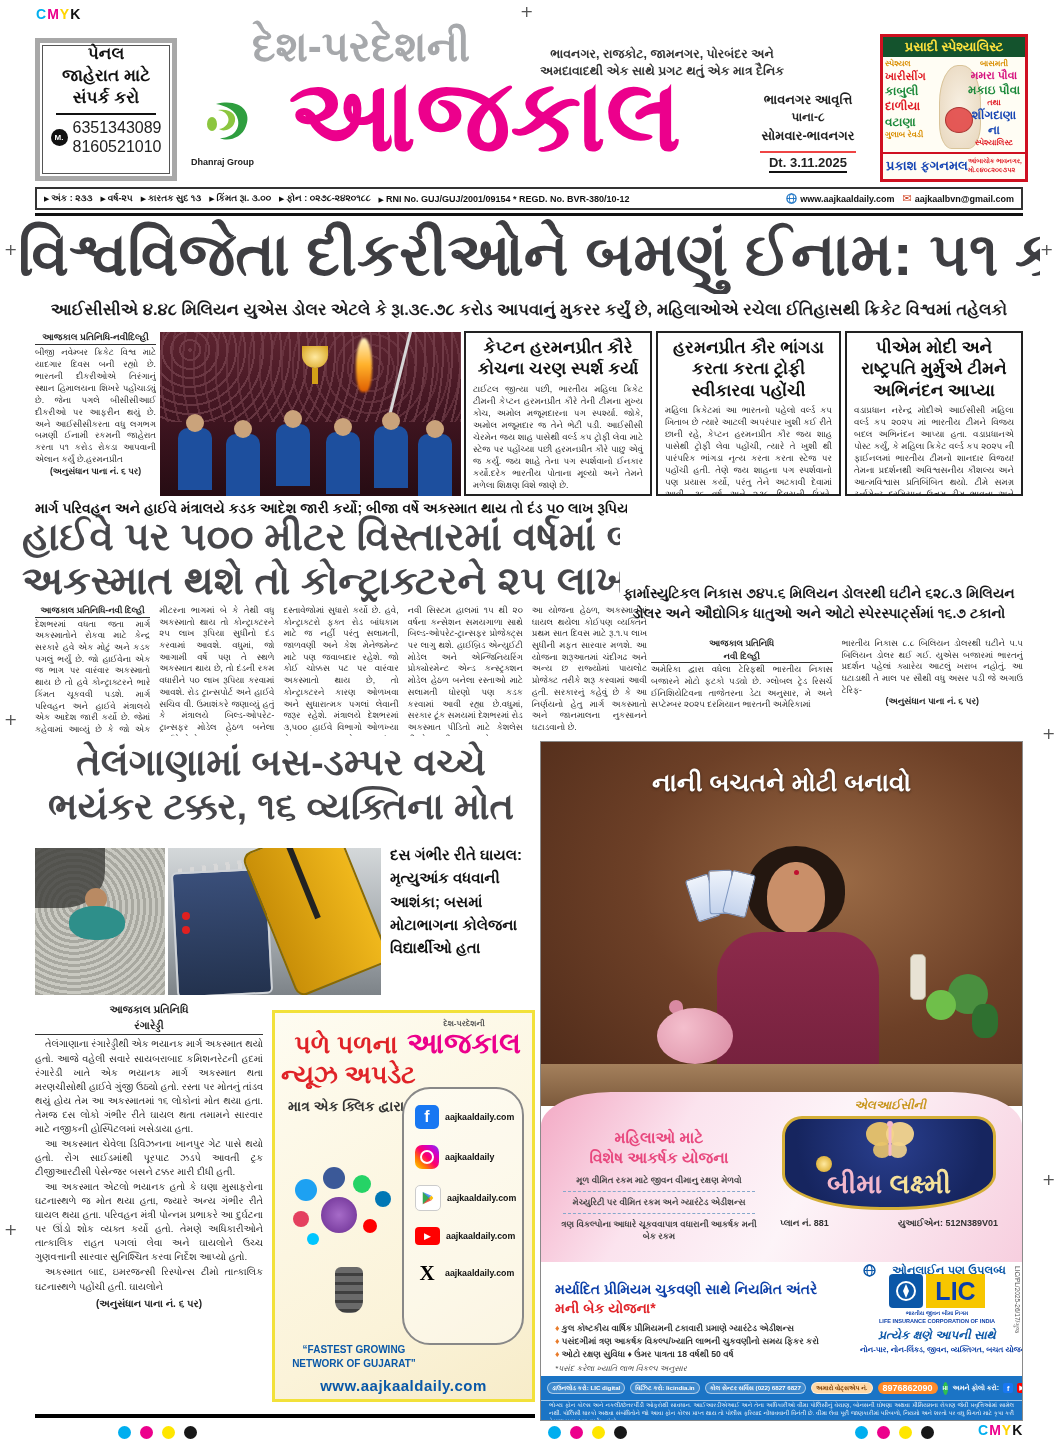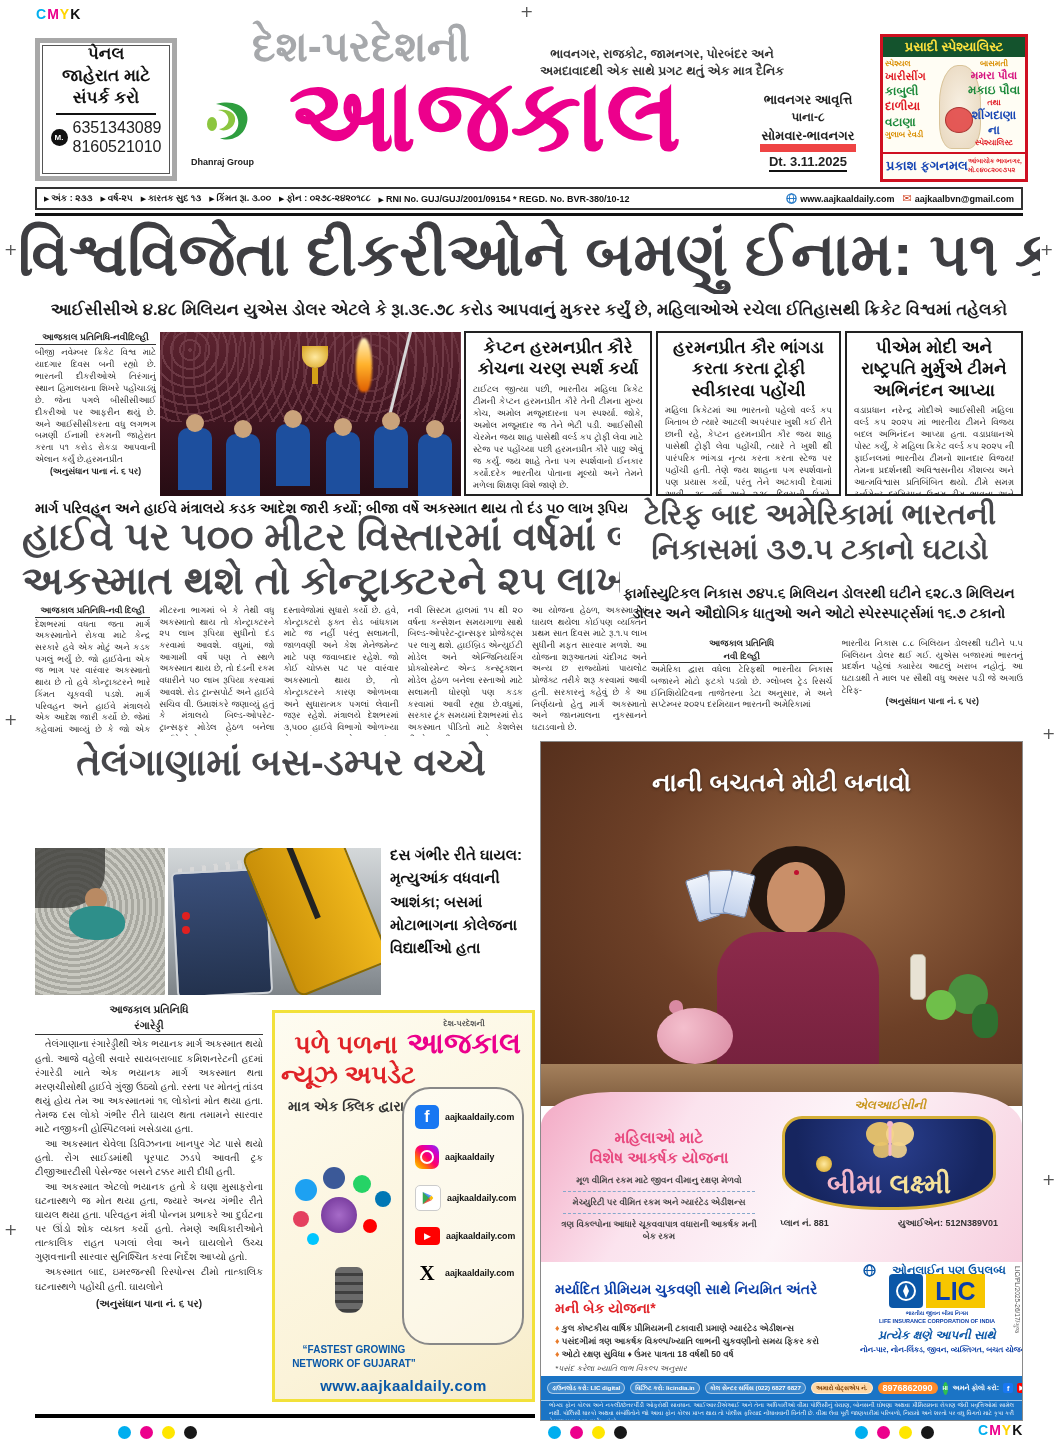--- a/index.html
+++ b/index.html
@@ -26,21 +26,21 @@
     display:flex;align-items:center;justify-content:center;flex:0 0 auto}
   .pnums{font-size:16px;font-weight:400;line-height:1.15;text-align:left}
   .dhanraj{left:184px;top:96px;width:70px;text-align:right}
   .dh-label{font-size:9px;font-weight:800;color:#222;margin-top:1px}
   .tagline{left:536px;top:46px;width:252px;text-align:center;font-size:12.5px;font-weight:700;color:#333;line-height:1.35}
   .mast-prefix{left:252px;top:26px;width:290px;font-size:42px;font-weight:800;color:#a6a8ab;line-height:1;white-space:nowrap}
   .mast-title{left:250px;top:58px;width:470px;text-align:center;font-size:100px;font-weight:800;color:#ec008c;line-height:1.15;white-space:nowrap}
   .edition{left:744px;top:92px;width:128px;text-align:center;color:#222}
   .ed1{font-size:13px;font-weight:700}
   .ed2{font-size:12px;font-weight:700;margin-top:2px}
-  .ed3{font-size:13px;font-weight:800;border-bottom:8px solid #ef4444;display:inline-block;padding:2px 2px 0;margin-top:2px}
+  .ed3{font-size:13px;font-weight:800;border-bottom:2px solid #ef4444;display:inline-block;padding:2px 2px 7px;margin-top:2px}
   .ed4{font-size:13px;font-weight:800;border-bottom:2px solid #111;display:inline-block;padding-bottom:1px}
   .corner-ad{left:880px;top:34px;width:148px;height:148px;border:3px solid #cf1020;background:#fffdf4;box-sizing:border-box;overflow:hidden}
   .ca-head{background:#14532d;color:#ffe33e;font-size:13px;font-weight:800;text-align:center;padding:2px 0;white-space:nowrap}
   .ca-body{position:relative;height:95px}
   .ca-l{position:absolute;left:2px;top:2px;width:54px;text-align:left;font-weight:800;line-height:1.3}
   .ca-r{position:absolute;right:2px;top:2px;width:58px;text-align:center;font-weight:800;line-height:1.25}
   .ca-l span,.ca-r span{display:block}
   .ca-fig{position:absolute;left:56px;top:8px;width:40px;height:82px;background:radial-gradient(#f8f0e3,#e7d6bc);border-radius:45% 45% 30% 30%;border:1px solid #d9c49a}
   .ca-basket{position:absolute;left:62px;top:50px;width:26px;height:24px;border-radius:50%;background:#e24040;opacity:.85;border:1px solid #a01818}
   .o{color:#d98e00}.r{color:#e01b24}.g{color:#1e8a3c}.mg{color:#d6117e}.bl{color:#1746b4}
@@ -352,42 +352,39 @@
     <div class="col">
       <span class="byline2">આજકાલ પ્રતિનિધિ-નવી દિલ્હી</span>
       <span>દેશભરમાં વધતા જતા માર્ગ અકસ્માતોને રોકવા માટે કેન્દ્ર સરકારે હવે એક મોટું અને કડક પગલું ભર્યું છે. જો હાઈવેના એક જ ભાગ પર વારંવાર અકસ્માતો થાય છે તો હવે કોન્ટ્રાક્ટરને ભારે કિંમત ચૂકવવી પડશે. માર્ગ પરિવહન અને હાઈવે મંત્રાલયે એક આદેશ જારી કર્યો છે. જેમાં કહેવામાં આવ્યું છે કે જો એક વર્ષમાં રાષ્ટ્રીય ધોરીમાર્ગના એક જ ૫૦૦</span>
     </div>
     <div class="col">મીટરના ભાગમાં બે કે તેથી વધુ અકસ્માતો થાય તો કોન્ટ્રાક્ટરને ૨૫ લાખ રૂપિયા સુધીનો દંડ કરવામાં આવશે. વધુમાં, જો આગામી વર્ષે પણ તે સ્થળે અકસ્માત થાય છે, તો દંડની રકમ વધારીને ૫૦ લાખ રૂપિયા કરવામાં આવશે. રોડ ટ્રાન્સપોર્ટ અને હાઈવે સચિવ વી. ઉમાશંકરે જણાવ્યું હતું કે મંત્રાલયે બિલ્ડ-ઓપરેટ-ટ્રાન્સફર મોડેલ હેઠળ બનેલા હાઈવે પ્રોજેક્ટ્સ માટેના</div>
     <div class="col">દસ્તાવેજોમાં સુધારો કર્યો છે. હવે, કોન્ટ્રાક્ટરો ફક્ત રોડ બાંધકામ માટે જ નહીં પરંતુ સલામતી, જાળવણી અને કેશ મેનેજમેન્ટ માટે પણ જવાબદાર રહેશે. જો કોઈ ચોક્કસ પટ પર વારંવાર અકસ્માતો થાય છે, તો કોન્ટ્રાક્ટરને કારણ ઓળખવા અને સુધારાત્મક પગલાં લેવાની જરૂર રહેશે. મંત્રાલયે દેશભરમાં ૩,૫૦૦ હાઈવે વિભાગો ઓળખ્યા છે જ્યાં અકસ્માતો વધુ વારંવાર થાય છે. આ</div>
     <div class="col">નવી સિસ્ટમ હાલમાં ૧૫ થી ૨૦ વર્ષના કન્સેશન સમયગાળા સાથે બિલ્ડ-ઓપરેટ-ટ્રાન્સફર પ્રોજેક્ટ્સ પર લાગુ થશે. હાઈબ્રિડ એન્યુઈટી મોડેલ અને એન્જિનિયરિંગ પ્રોક્યોરમેન્ટ એન્ડ કન્સ્ટ્રક્શન મોડેલ હેઠળ બનેલા રસ્તાઓ માટે સલામતી ધોરણો પણ કડક કરવામાં આવી રહ્યા છે.વધુમાં, સરકાર ટૂંક સમયમાં દેશભરમાં રોડ અકસ્માત પીડિતો માટે કેશલેસ ટ્રીટમેન્ટ સ્કીમ શરૂ કરશે.</div>
     <div class="col">આ યોજના હેઠળ, અકસ્માતમાં ઘાયલ થયેલા કોઈપણ વ્યક્તિને પ્રથમ સાત દિવસ માટે રૂ.૧.૫ લાખ સુધીની મફત સારવાર મળશે. આ યોજના શરૂઆતમાં ચંદીગઢ અને અન્ય છ રાજ્યોમાં પાયલોટ પ્રોજેક્ટ તરીકે શરૂ કરવામાં આવી હતી. સરકારનું કહેવું છે કે આ નિર્ણયનો હેતુ માર્ગ અકસ્માતો અને જાનમાલના નુકસાનને ઘટાડવાનો છે.</div>
   </div>
 
-  <div class="abs tr-head">
-    <div>ટેરિફ બાદ અમેરિકામાં ભારતની</div>
-    <div>નિકાસમાં ૩૭.૫ ટકાનો ઘટાડો</div>
-  </div>
   <div class="abs tr-deck">
     <div>ફાર્માસ્યુટિકલ નિકાસ ૭૪૫.૬ મિલિયન ડોલરથી ઘટીને ૬૨૮.૩ મિલિયન</div>
     <div>ડોલર અને ઔદ્યોગિક ધાતુઓ અને ઓટો સ્પેરસ્પાર્ટ્સમાં ૧૬.૭ ટકાનો</div>
   </div>
   <div class="abs tr-body">
     <div class="col">
       <span class="byline2" style="border-bottom:none">આજકાલ પ્રતિનિધિ</span>
       <span class="byline2">નવી દિલ્હી</span>
       <span>અમેરિકા દ્વારા વધેલા ટેરિફથી ભારતીય નિકાસ બજારને મોટો ફટકો પડ્યો છે. ગ્લોબલ ટ્રેડ રિસર્ચ ઈનિશિયેટિવના તાજેતરના ડેટા અનુસાર, મે અને સપ્ટેમ્બર ૨૦૨૫ દરમિયાન ભારતની અમેરિકામાં</span>
     </div>
     <div class="col">
       <span>ભારતીય નિકાસ ૮.૮ બિલિયન ડોલરથી ઘટીને ૫.૫ બિલિયન ડોલર થઈ ગઈ. યુએસ બજારમાં ભારતનું પ્રદર્શન પહેલાં ક્યારેય આટલું ખરાબ નહોતું. આ ઘટાડાથી તે માલ પર સૌથી વધુ અસર પડી જે અગાઉ ટેરિફ-</span>
       <div class="cont" style="font-size:8.8px">(અનુસંધાન પાના નં. ૬ પર)</div>
     </div>
   </div>
 
   <div class="abs tel-head">
     <div>તેલંગાણામાં બસ-ડમ્પર વચ્ચે</div>
+    <div>ભયંકર ટક્કર, ૧૬ વ્યક્તિના મોત</div>
   </div>
   <div class="abs photo1">
     <div class="p1-shadow"></div>
     <div class="p1-head"></div>
     <div class="p1-body"></div>
   </div>
   <div class="abs photo2">
     <div class="p2-rack"></div>
     <div class="p2-bus"></div>
     <div class="p2-light" style="left:14px;top:64px"></div>

